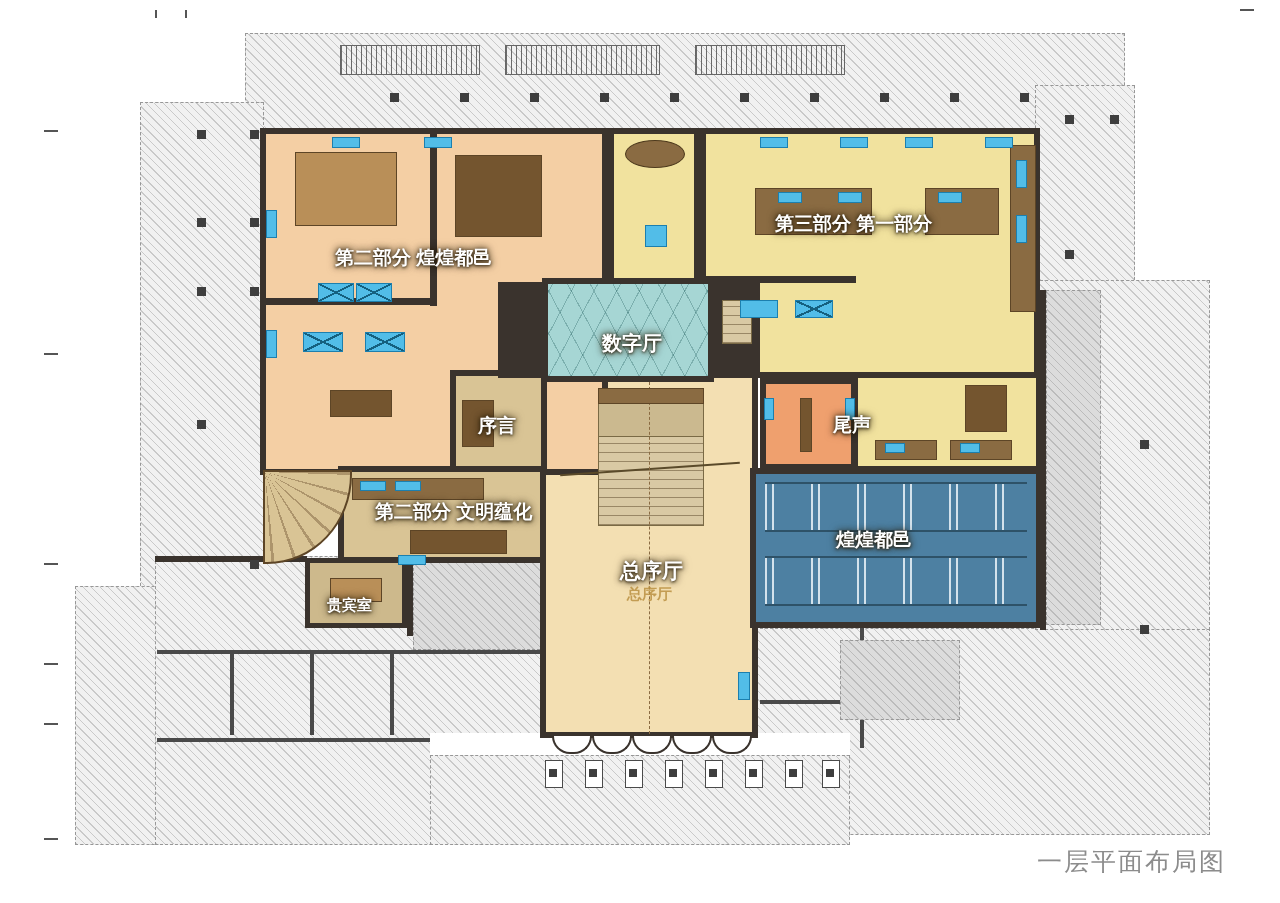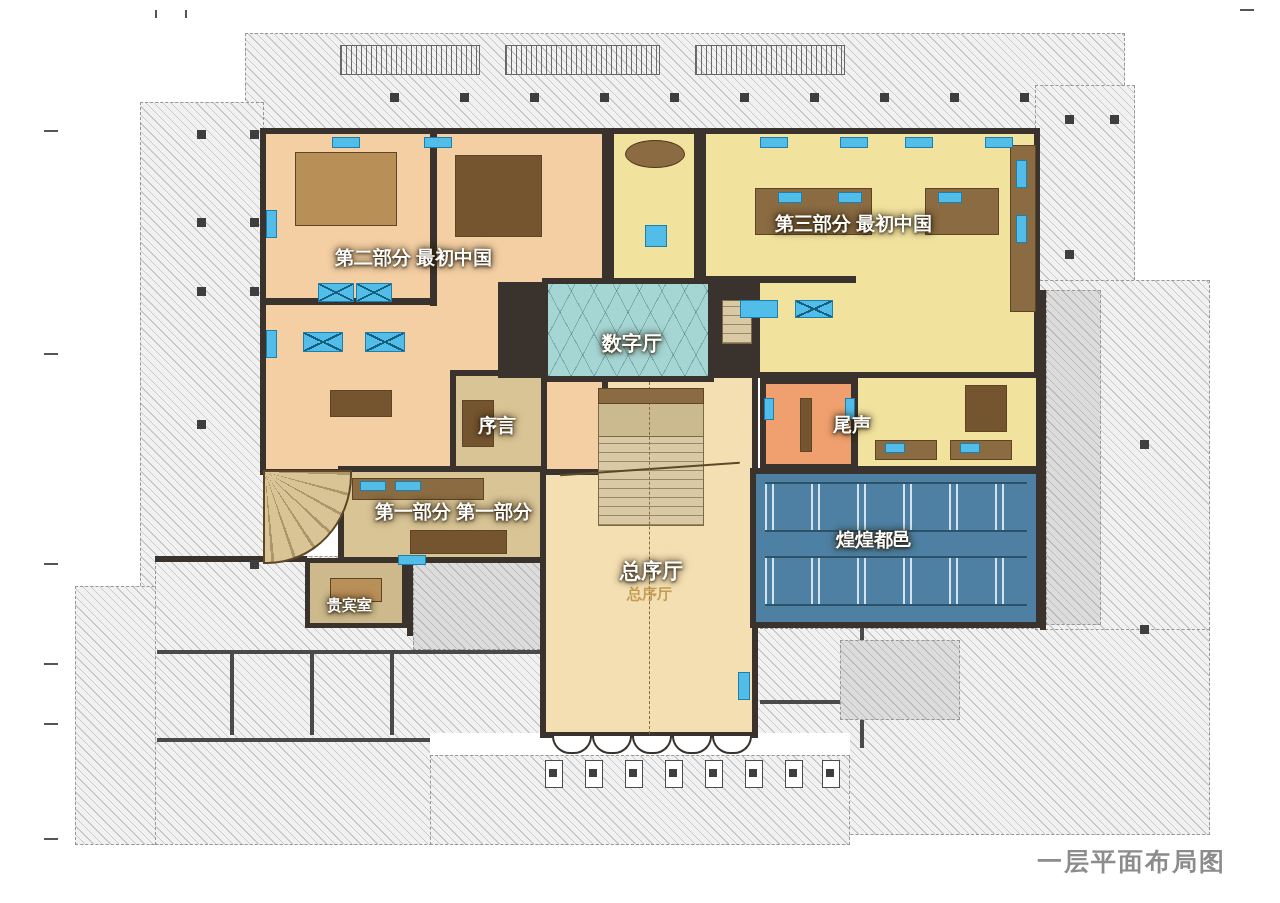--- a/index.html
+++ b/index.html
@@ -12,21 +12,21 @@
   .hatch.dark{background-color:#dcdcdc;}
   .white{position:absolute;background:#fff;}
   
   .room{position:absolute;border:6px solid var(--wall,#3a332d);box-sizing:border-box;}
   .iwall{position:absolute;background:var(--wall,#3a332d);}
   .thinwall{position:absolute;background:#4a4a4a;}
   
   .rlabel{position:absolute;color:#fff;font-weight:bold;white-space:nowrap;z-index:40;
           text-shadow:0 1px 3px rgba(40,28,8,.95),0 0 6px rgba(40,28,8,.85),0 0 10px rgba(40,28,8,.6);}
   .sublabel{position:absolute;color:rgba(186,144,66,.85);font-weight:bold;white-space:nowrap;z-index:40;}
-  .title{position:absolute;font-weight:bold;letter-spacing:2px;z-index:50;}
+  .title{position:absolute;font-weight:normal;letter-spacing:2px;z-index:50;}
   
   .furn{position:absolute;background:#b98f58;border:1px solid #5d4526;z-index:20;}
   .furn.dark{background:#74552f;}
   .furn.deep{background:#8a6b42;}
   .case{position:absolute;background:var(--case,#52bde8);border:1px solid #1c7fae;z-index:21;}
   .xcase{position:absolute;background:var(--case,#52bde8);border:1px solid #1c7fae;z-index:21;
     background-image:linear-gradient(to top right,transparent calc(50% - 1px),#15607f calc(50% - 1px) calc(50% + 1px),transparent calc(50% + 1px)),
                      linear-gradient(to bottom right,transparent calc(50% - 1px),#15607f calc(50% - 1px) calc(50% + 1px),transparent calc(50% + 1px));}
   .col{position:absolute;width:9px;height:9px;background:#3e3e3e;z-index:5;}
   .vstripe{position:absolute;height:30px;border:1px solid #666;box-sizing:border-box;
@@ -200,25 +200,25 @@
 
   <div class="pcol" style="left:545px;top:760px;"></div>
   <div class="pcol" style="left:585px;top:760px;"></div>
   <div class="pcol" style="left:625px;top:760px;"></div>
   <div class="pcol" style="left:665px;top:760px;"></div>
   <div class="pcol" style="left:705px;top:760px;"></div>
   <div class="pcol" style="left:745px;top:760px;"></div>
   <div class="pcol" style="left:785px;top:760px;"></div>
   <div class="pcol" style="left:822px;top:760px;"></div>
 
-  <span class="rlabel" style="left:335px;top:245px;font-size:19px;">第二部分 最初中国</span>
-  <span class="rlabel" style="left:775px;top:211px;font-size:19px;">第三部分 最初中国</span>
+  <span class="rlabel" style="left:335px;top:245px;font-size:19px;">第二部分 煌煌都邑</span>
+  <span class="rlabel" style="left:775px;top:211px;font-size:19px;">第三部分 第一部分</span>
   <span class="rlabel" style="left:602px;top:330px;font-size:20px;">数字厅</span>
   <span class="rlabel" style="left:478px;top:413px;font-size:19px;">序言</span>
-  <span class="rlabel" style="left:375px;top:499px;font-size:19px;">第一部分 第一部分</span>
+  <span class="rlabel" style="left:375px;top:499px;font-size:19px;">第二部分 文明蕴化</span>
   <span class="rlabel" style="left:620px;top:557px;font-size:21px;">总序厅</span>
   <span class="sublabel" style="left:627px;top:585px;font-size:15px;">总序厅</span>
   <span class="rlabel" style="left:833px;top:412px;font-size:19px;">尾声</span>
   <span class="rlabel" style="left:836px;top:527px;font-size:19px;">煌煌都邑</span>
   <span class="rlabel" style="left:327px;top:596px;font-size:15px;">贵宾室</span>
 
   <span class="title" style="left:1037px;top:845px;font-size:25px;color:var(--title-color,#8c8c8c);">一层平面布局图</span>
 
   <div class="tick" style="left:44px;top:130px;width:14px;height:2px;"></div>
   <div class="tick" style="left:44px;top:353px;width:14px;height:2px;"></div>

